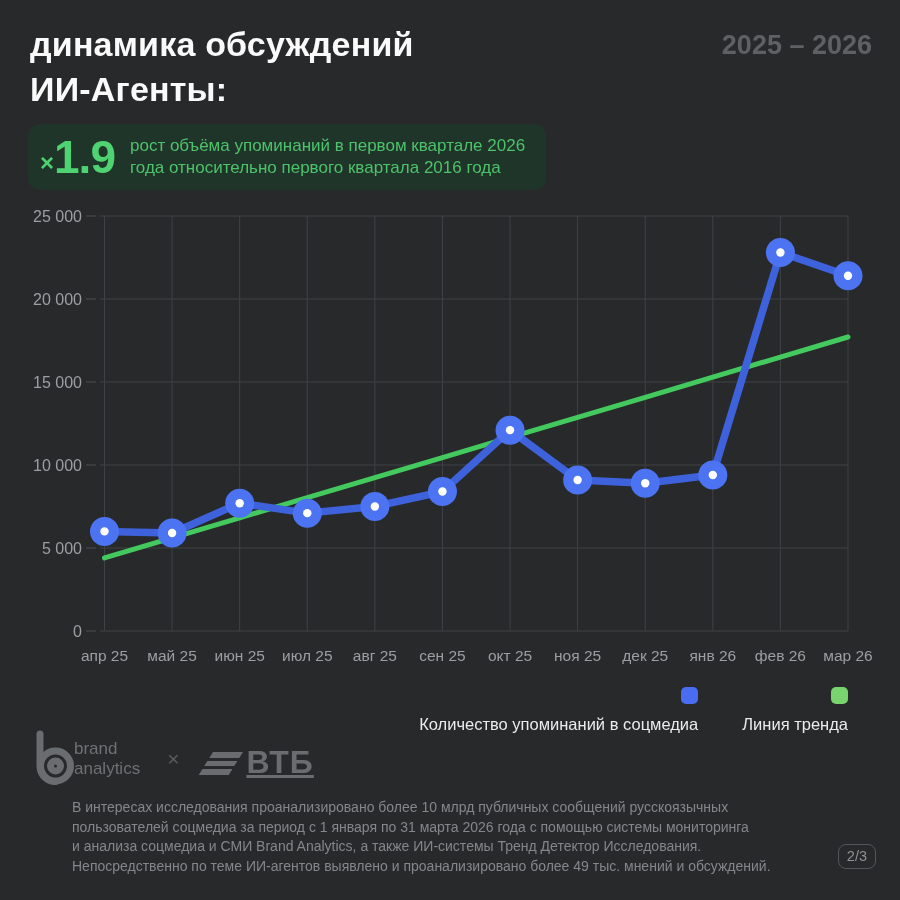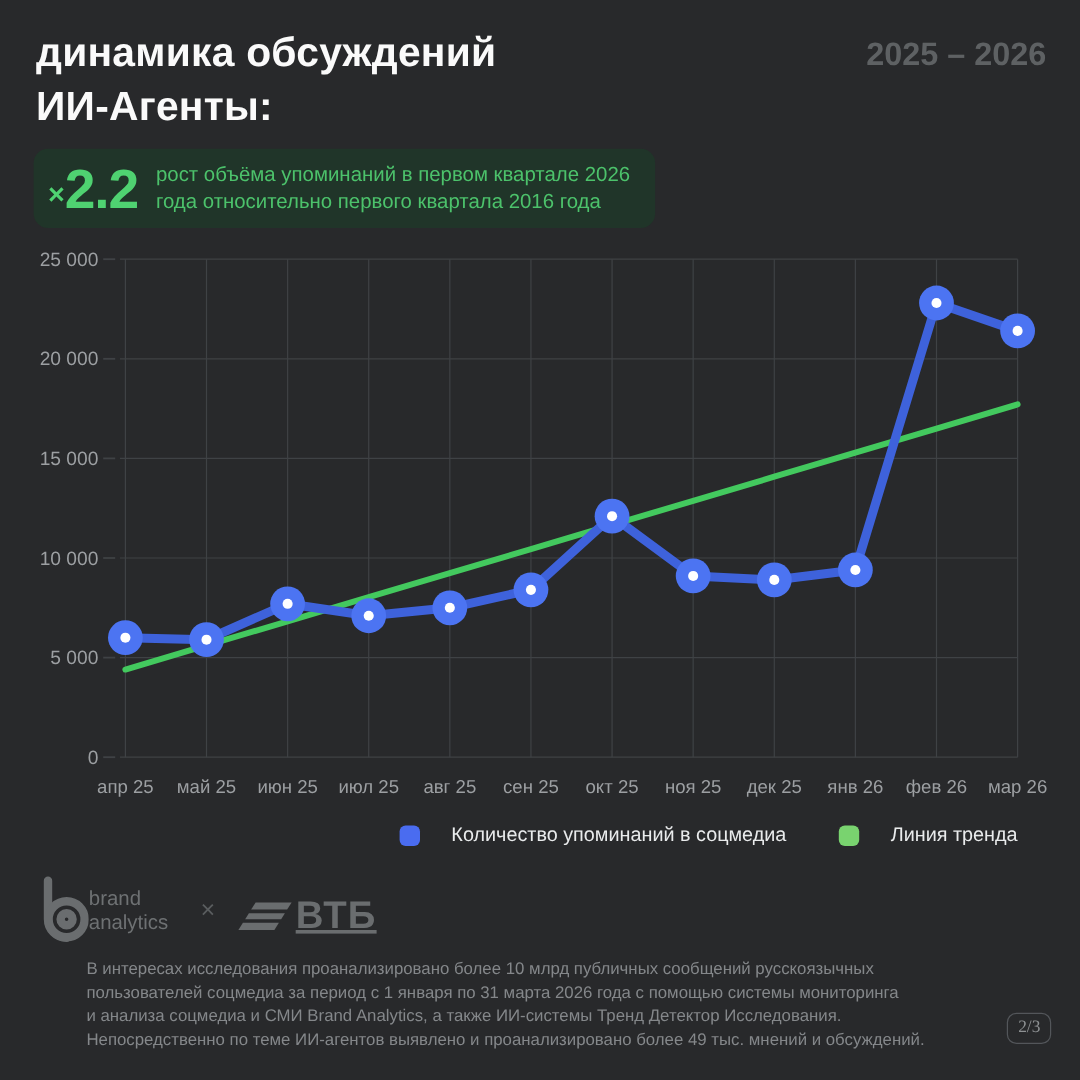--- a/index.html
+++ b/index.html
@@ -39,21 +39,21 @@
   }
 
   
   #chart { left: 0; top: 0; pointer-events: none; }
 
   
   .legend {
     top: 687px; right: 52px;
     display: flex; align-items: center; gap: 44px;
   }
-  .legend-item { display: flex; align-items: center; gap: 26px; }
+  .legend-item { display: flex; align-items: flex-end; gap: 11px; flex-direction: column; }
   .swatch { width: 17px; height: 17px; border-radius: 5px; }
   .swatch-blue { background: #4A6CF0; }
   .swatch-green { background: #79D36F; }
   .legend-label { font-size: 16.5px; color: #E9EBEC; }
 
   
   .logos { left: 30px; top: 729px; display: flex; align-items: center; }
   .brand-text { font-size: 17px; line-height: 20px; color: #6E7173; }
   .logo-sep { margin: 0 27px; font-size: 21px; color: #5A5D5F; }
   .vtb { display: flex; align-items: flex-start; gap: 10px; }
@@ -63,21 +63,21 @@
 
   
   .disclaimer {
     left: 30px; top: 798px;
     font-size: 14px; line-height: 19.5px; color: #84878A; margin-left: 42px;
   }
   .page-badge {
     right: 24px; top: 844px;
     border: 1.5px solid #53565A; border-radius: 8px;
     padding: 3px 8px 4px 8px;
-    font-size: 14.5px; color: #8E9193; font-family: Liberation Serif, serif;
+    font-size: 14.5px; color: #8E9193;
   }
 </style>
 </head>
 <body>
 
 <svg id="chart" class="abs" width="900" height="900" viewBox="0 0 900 900" xmlns="http://www.w3.org/2000/svg">
     <g>
       <line x1="104.5" y1="216" x2="104.5" y2="631" stroke="#3F4245" stroke-width="1"></line>
       <line x1="172.0909090909091" y1="216" x2="172.0909090909091" y2="631" stroke="#3F4245" stroke-width="1"></line>
       <line x1="239.6818181818182" y1="216" x2="239.6818181818182" y2="631" stroke="#3F4245" stroke-width="1"></line>
@@ -153,21 +153,21 @@
 
 <div class="abs title">
   <div>динамика обсуждений</div>
   <div>ИИ-Агенты:</div>
 </div>
 <div class="abs period">2025 – 2026</div>
 
 <div class="abs badge">
   <div class="mult">
     <span class="x">×</span>
-      <span class="num">2.2</span>
+      <span class="num">1.9</span>
   </div>
   <div class="desc">
     <div>рост объёма упоминаний в первом квартале 2026</div>
     <div>года относительно первого квартала 2016 года</div>
   </div>
 </div>
 
 <div class="abs legend">
   <div class="legend-item">
     <span class="swatch swatch-blue"></span>

